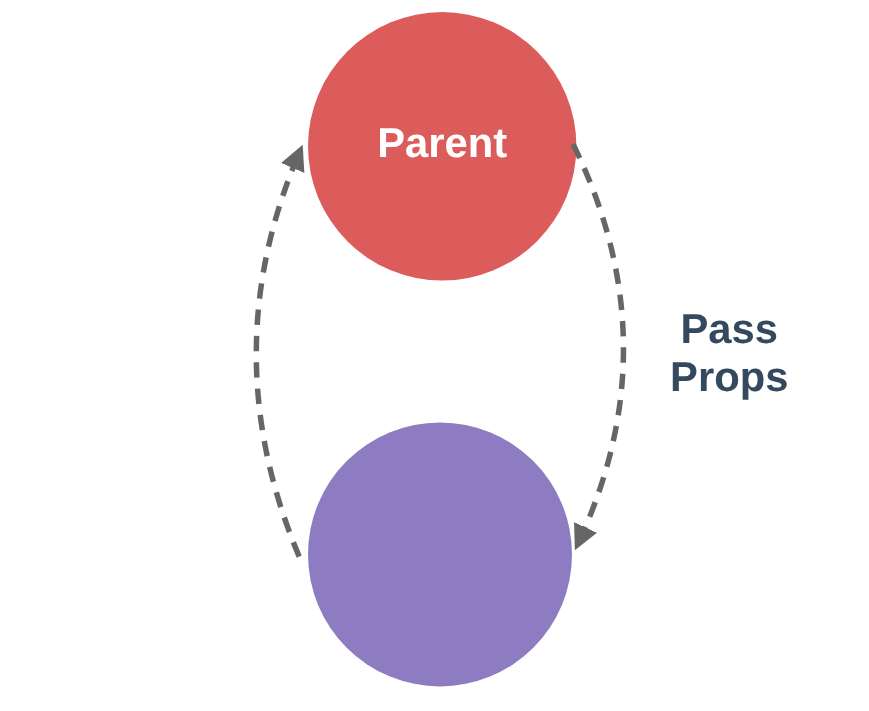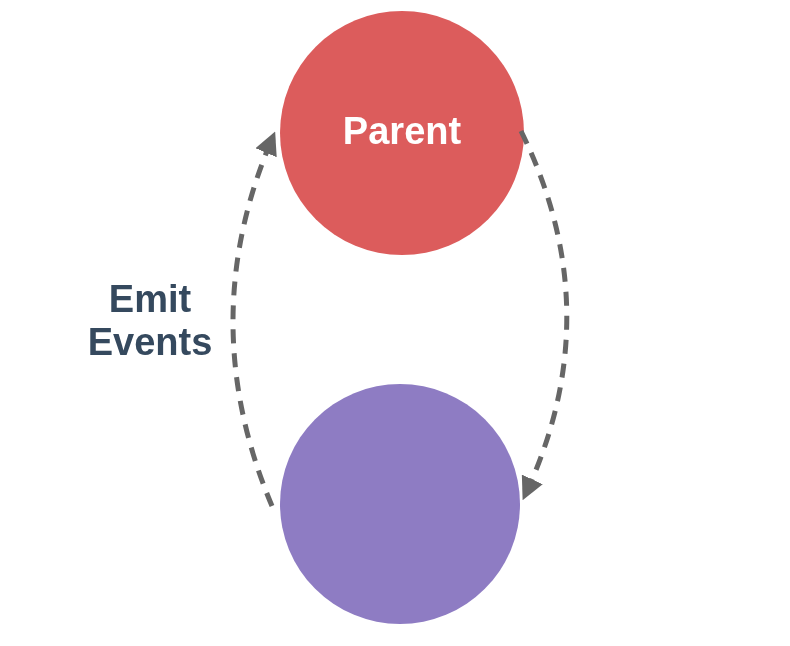--- a/index.html
+++ b/index.html
@@ -67,16 +67,16 @@
 
     <circle class="node-circle parent" cx="402" cy="133" r="122"></circle>
     <circle class="node-circle child" cx="400" cy="504" r="120"></circle>
 
     <path class="flow" d="M272,506 Q194,321 272,139" marker-end="url(#arrowhead)"></path>
     <path class="flow" d="M521,131 Q610,312 526,493" marker-end="url(#arrowhead)"></path>
   </svg>
 
   <div class="node-label" id="parent-label">Parent</div>
 
-  <div class="side-label" id="left-label">Emit
-Events</div>
+  <div class="side-label" id="right-label">Pass
+Props</div>
 
 </div>
 
 </body></html>

